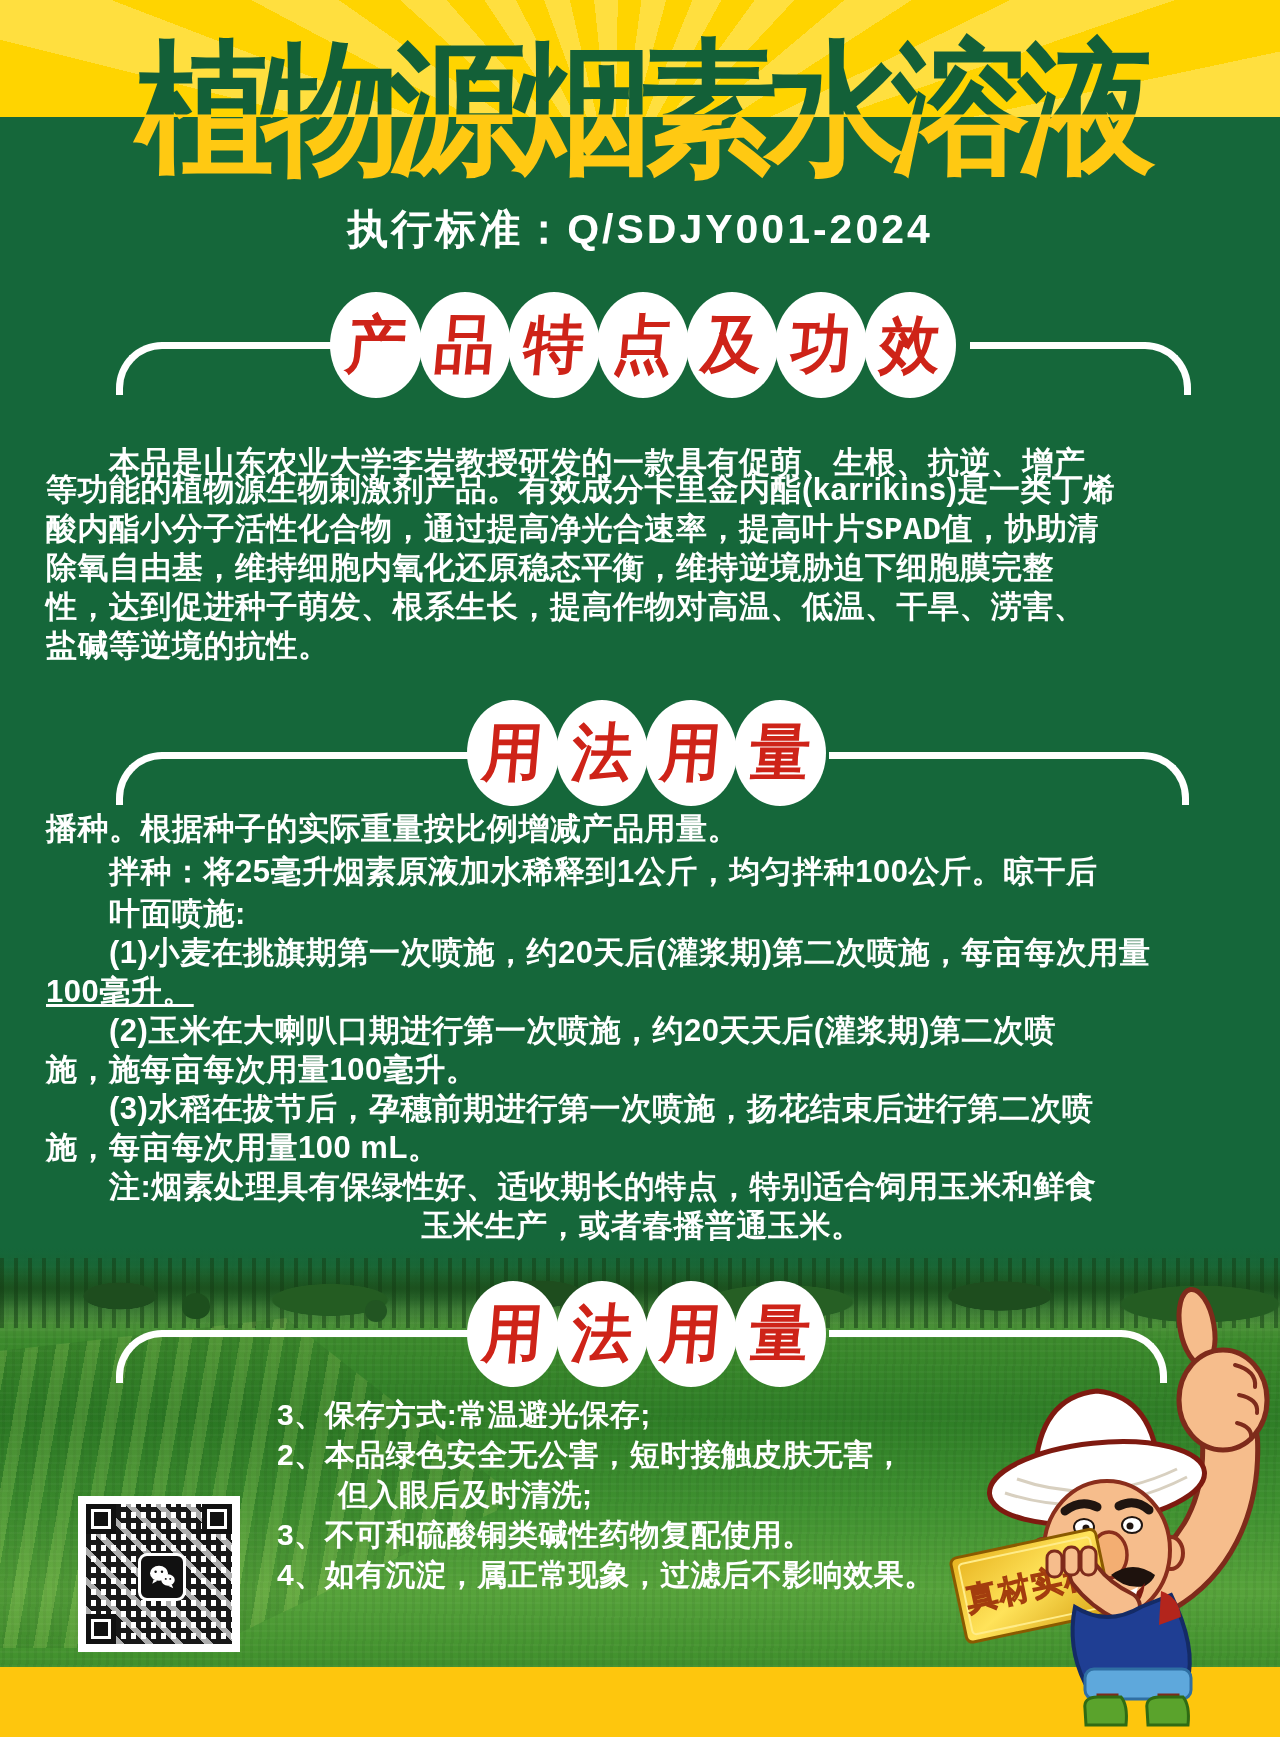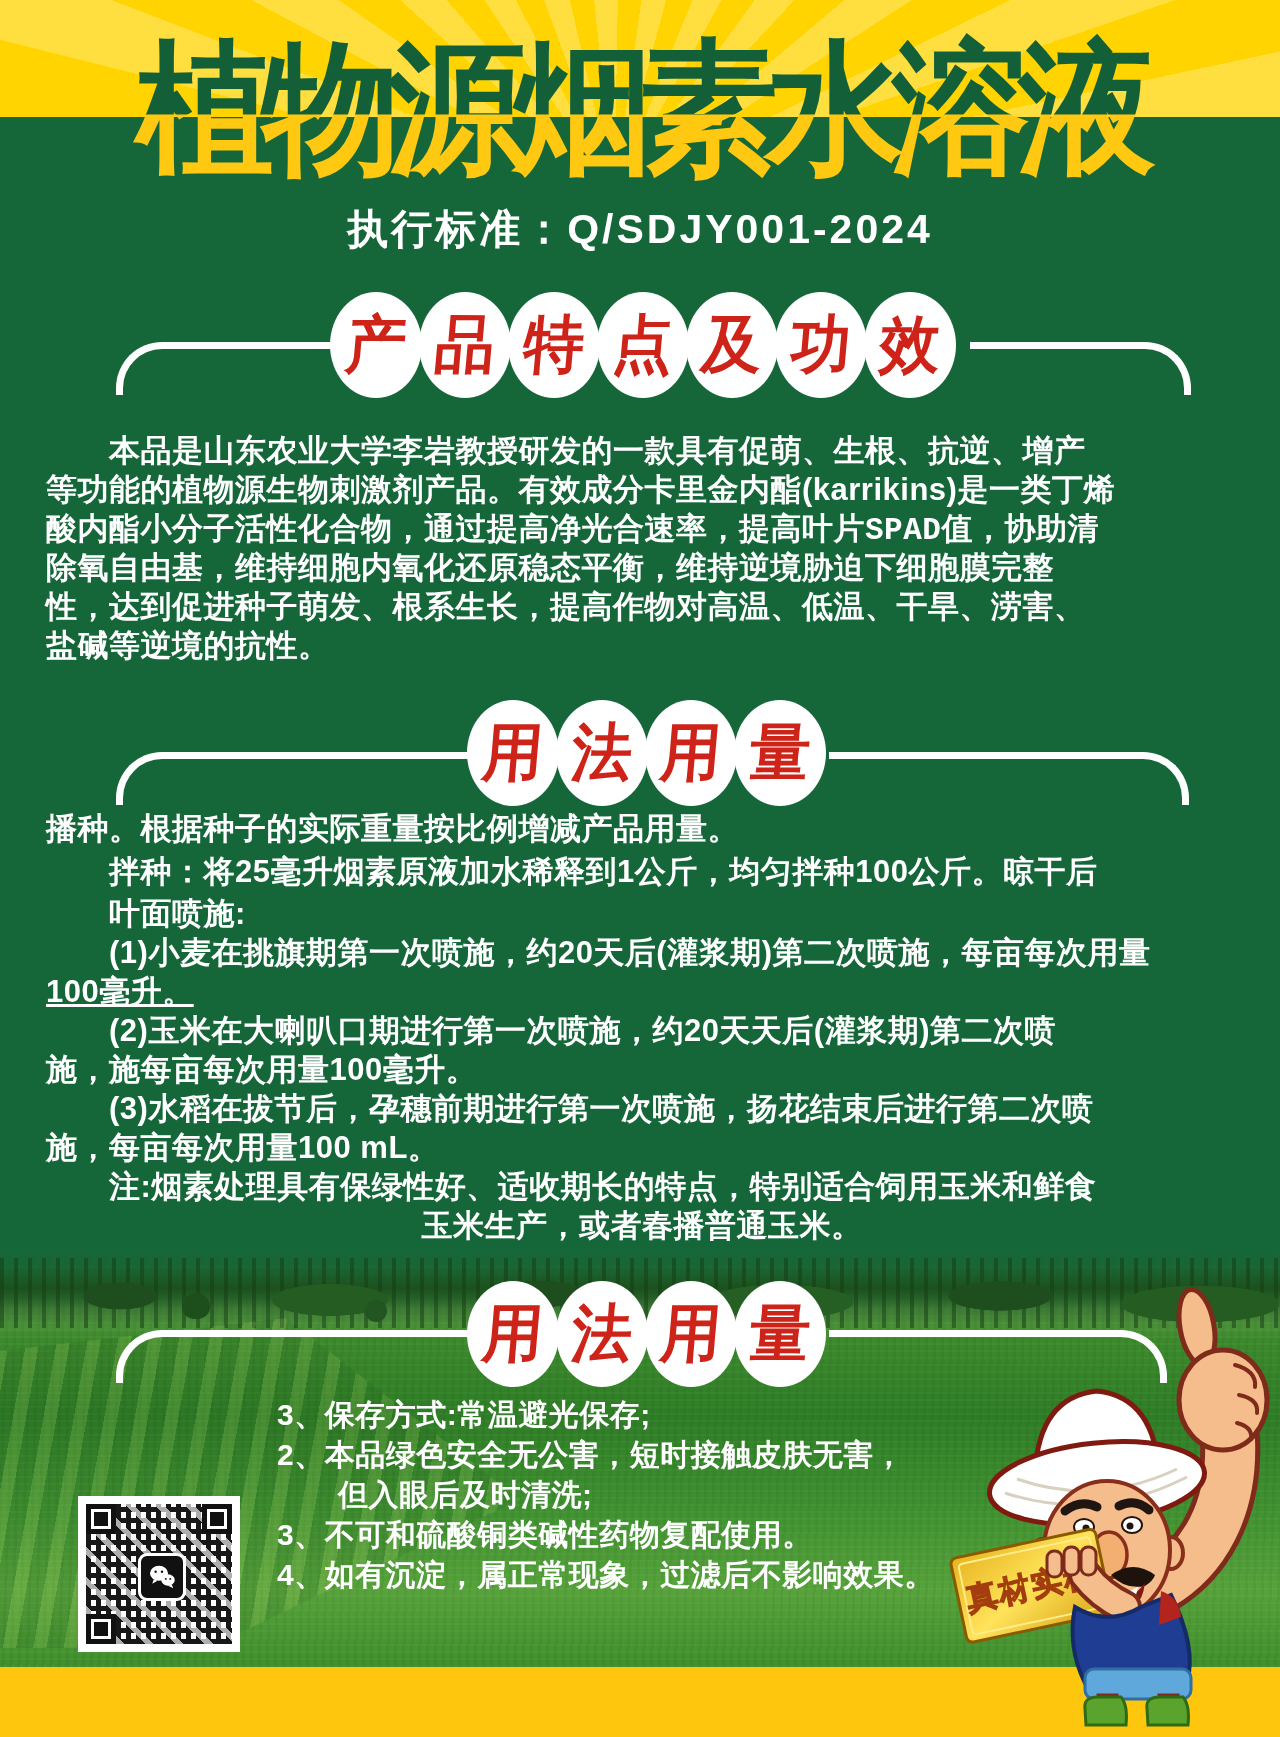--- a/index.html
+++ b/index.html
@@ -141,21 +141,21 @@
       </div>
     <div class="circle">
         <span>功</span>
       </div>
     <div class="circle">
         <span>效</span>
       </div>
   </div>
 
   <div>
-    <div class="tline z-text" style="top:430px;">　　本品是山东农业大学李岩教授研发的一款具有促萌、生根、抗逆、增产</div>
+    <div class="tline z-text" style="top:442px;">　　本品是山东农业大学李岩教授研发的一款具有促萌、生根、抗逆、增产</div>
     <div class="tline z-text" style="top:469px;">等功能的植物源生物刺激剂产品。有效成分卡里金内酯(karrikins)是一类丁烯</div>
     <div class="tline z-text" style="top:508px;font-family:Liberation Mono, monospace;">酸内酯小分子活性化合物，通过提高净光合速率，提高叶片SPAD值，协助清</div>
     <div class="tline z-text" style="top:547px;">除氧自由基，维持细胞内氧化还原稳态平衡，维持逆境胁迫下细胞膜完整</div>
     <div class="tline z-text" style="top:586px;">性，达到促进种子萌发、根系生长，提高作物对高温、低温、干旱、涝害、</div>
     <div class="tline z-text" style="top:625px;">盐碱等逆境的抗性。</div>
   </div>
 
   <div class="bracket-l z-text" style="left:116px;top:752px;width:355px;"></div>
   <div class="bracket-r z-text" style="left:829px;top:752px;width:353px;"></div>
   <div class="circles z-text" style="left:467px;top:700px;">

